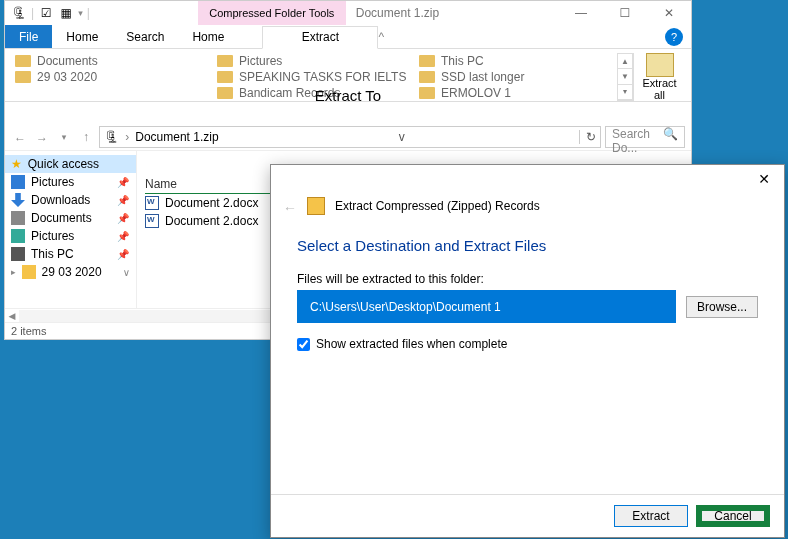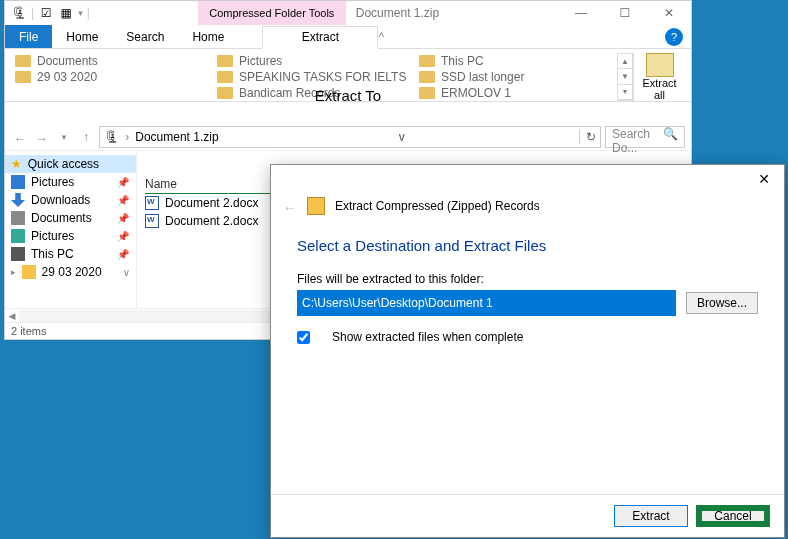--- a/index.html
+++ b/index.html
@@ -70,23 +70,23 @@
 .dialog { position: absolute; left: 270px; top: 164px; width: 515px; height: 374px; background: #fff; border: 1px solid #888; box-shadow: 0 4px 16px rgba(0,0,0,.3); display: flex; flex-direction: column; }
 .dlg-top { height: 28px; display: flex; align-items: center; }
 .dlg-close { margin-left: auto; width: 40px; height: 100%; display: flex; align-items: center; justify-content: center; font-size: 14px; }
 .dlg-header { display: flex; align-items: center; gap: 10px; padding: 4px 12px; }
 .back-arrow { color: #bbb; font-size: 14px; }
 .zip-icon { width: 18px; height: 18px; background: #f5c349; border: 1px solid #c08a20; }
 .dlg-body { padding: 18px 26px; flex: 1; }
 .dlg-title { color: #003a9b; font-size: 15px; margin-bottom: 18px; }
 .dlg-label { margin-bottom: 4px; }
 .path-row { display: flex; gap: 10px; align-items: center; margin-bottom: 14px; }
-.path-input { flex: 1; border: 1px solid #0078d7; height: 26px; background: #0078d7; color: #fff; padding: 0 4px; display: flex; align-items: center; }
+.path-input { flex: 1; border: 1px solid #0078d7; height: 33px; background: #0078d7; color: #fff; padding: 0 12px; display: flex; align-items: center; }
 .browse-btn { width: 72px; height: 22px; border: 1px solid #aaa; background: #efefef; display: flex; align-items: center; justify-content: center; }
-.check-row { display: flex; align-items: center; gap: 22px; }
+.check-row { display: flex; align-items: center; gap: 6px; }
 .check-row input { width: 13px; height: 13px; }
 .dlg-footer { display: flex; justify-content: flex-end; gap: 8px; padding: 10px 14px; border-top: 1px solid #ddd; }
 .dlg-btn { width: 74px; height: 22px; border: 6px solid #15803d; background: #efefef; display: flex; align-items: center; justify-content: center; }
 .dlg-btn.primary { border: 1px solid #0078d7; }
 </style>
 </head>
 <body>
 
 <div class="explorer">
   <div class="titlebar">

